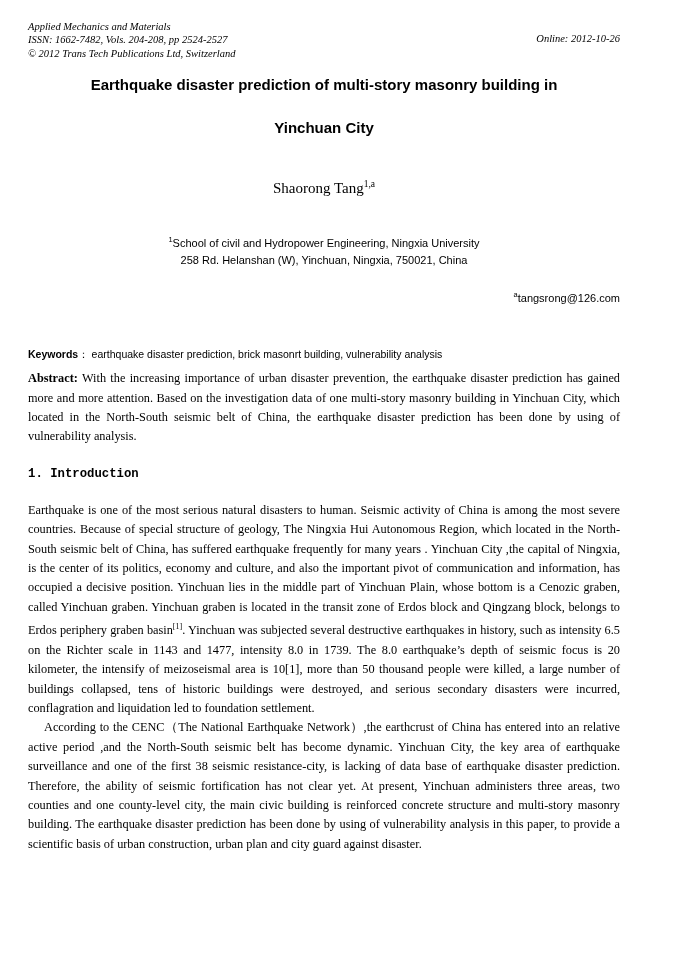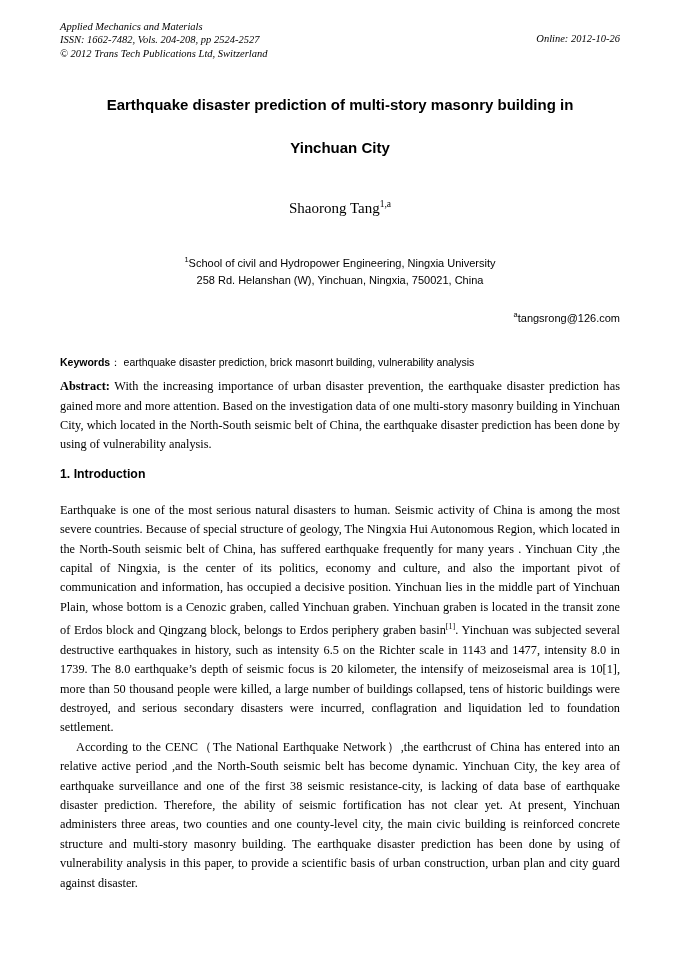--- a/index.html
+++ b/index.html
@@ -12,21 +12,21 @@
     height: 959px;
     font-family: "Liberation Serif", serif;
     color: #000000;
     -webkit-font-smoothing: none;
   }
   .page {
     position: relative;
     width: 678px;
     height: 959px;
     box-sizing: border-box;
-    padding: 18px 58px 0 60px;
+    padding: 18px 58px 0 28px;
     background: #ffffff;
   }
 
   
   .journal-header {
     position: relative;
     font-family: "Liberation Serif", serif;
     font-style: italic;
     font-size: 10.5px;
     line-height: 13.3px;
@@ -42,21 +42,21 @@
     white-space: nowrap;
   }
 
   
   .title-block {
     font-family: "Liberation Sans", sans-serif;
     font-weight: bold;
     font-size: 15px;
     line-height: 1.2;
     text-align: center;
-    margin-top: 36px;
+    margin-top: 16px;
   }
   .title-line-2 { margin-top: 25px; }
 
   
   .author {
     font-family: Liberation Serif, serif;
     font-size: 15px;
     text-align: center;
     margin-top: 42px;
   }
@@ -77,41 +77,41 @@
     text-align: right;
     margin-top: 21px;
   }
   .email sup { font-size: 7.5px; vertical-align: super; }
 
   
   .keywords {
     font-family: "Liberation Sans", sans-serif;
     font-size: 10.5px;
     line-height: 15px;
-    margin-top: 32px;
+    margin-top: 44px;
   }
   .keywords .label { font-weight: bold; }
 
   
   .abstract {
     font-family: "Liberation Serif", serif;
     font-size: 12.3px;
     line-height: 19.4px;
     text-align: justify;
     text-justify: inter-word;
     margin-top: 7px;
   }
   .abstract .label { font-weight: bold; margin-top: 28px; }
 
   
   .section-heading {
-    font-family: Liberation Sans, sans-serif;
+    font-family: Liberation Mono, monospace;
     font-weight: bold;
     font-size: 12.3px;
-    margin-top: 12px;
+    margin-top: 20px;
   }
 
   
   .body-par {
     font-family: "Liberation Serif", serif;
     font-size: 12.3px;
     line-height: 19.4px;
     text-align: justify;
     text-justify: inter-word;
     margin: 0;

